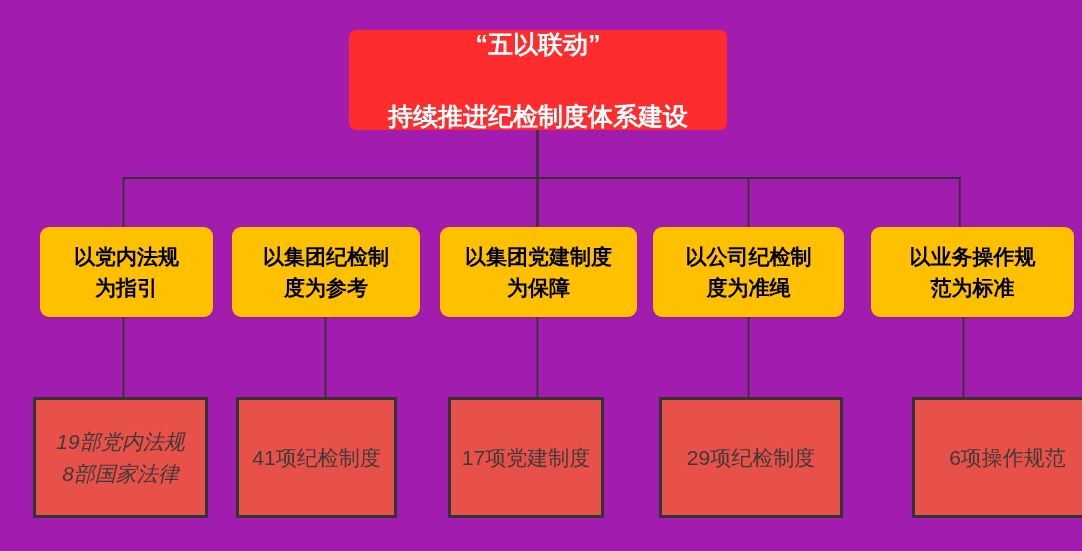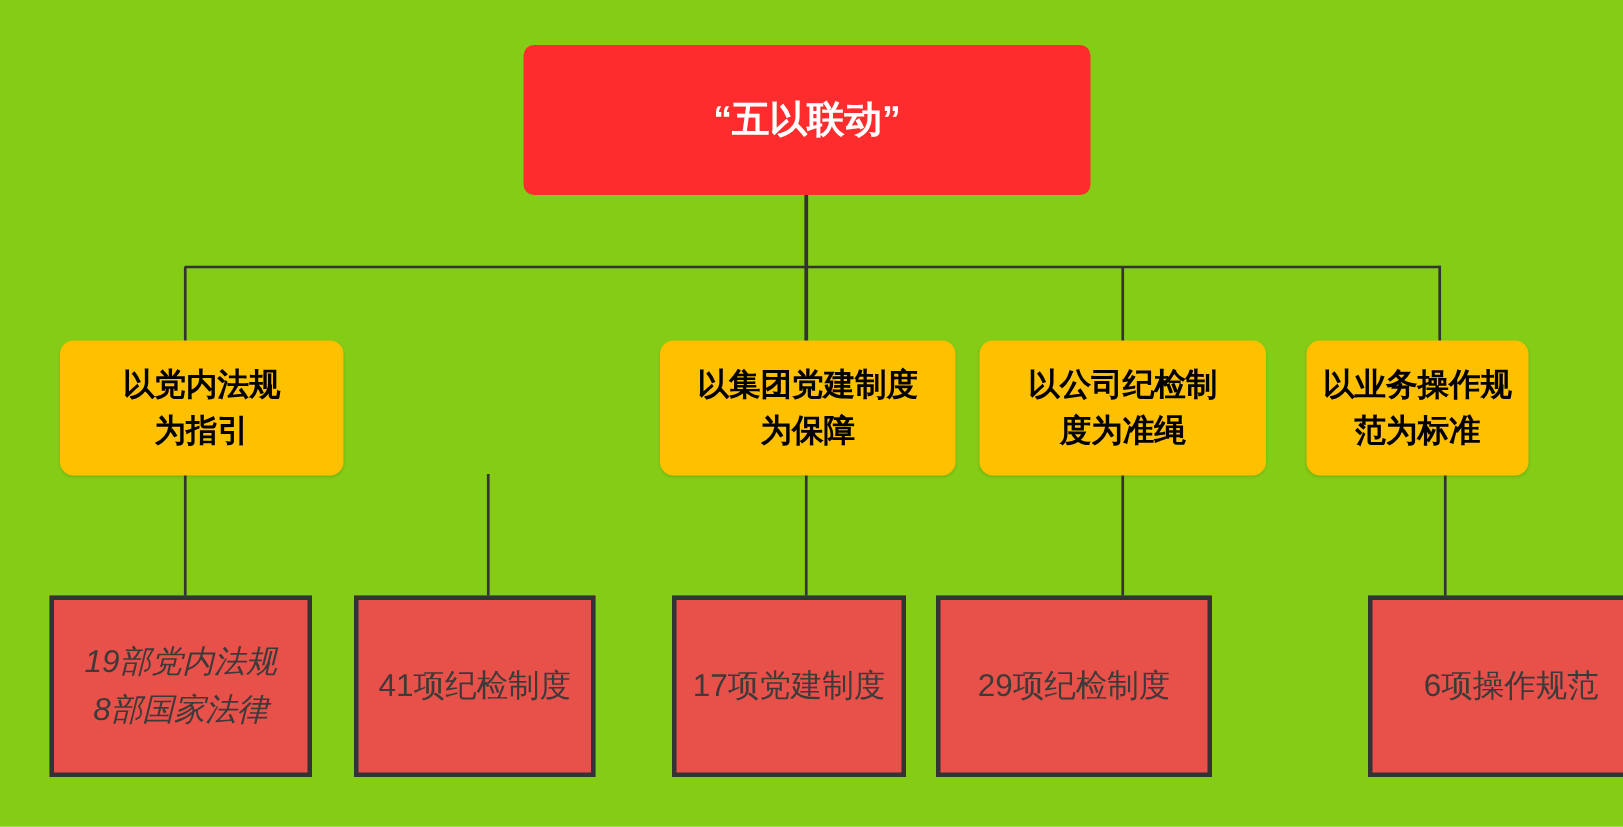--- a/index.html
+++ b/index.html
@@ -14,21 +14,21 @@
   }
   * { box-sizing: border-box; margin: 0; padding: 0; }
   body {
     background: #ffffff;
     font-family: "Liberation Sans", "DejaVu Sans", sans-serif;
   }
   .canvas {
     position: relative;
     width: 1082px;
     height: 551px;
-    background: #84cc16;
+    background: #a21caf;
     overflow: hidden;
   }
   .connector-layer {
     position: absolute;
     left: 0; top: 0;
     width: 1082px; height: 551px;
     z-index: 0;
   }
   .connector-layer line, .connector-layer polyline {
     stroke: var(--connector);
@@ -67,29 +67,29 @@
   .result-box {
     top: 397px;
     height: 121px;
     background: var(--result_bg);
     color: var(--result_text);
     border: 3px solid var(--result_border);
     font-size: 21px;
     font-weight: normal;
     line-height: 1.5;
   }
-  .b1 { left: 40px;  width: 189px; }
+  .b1 { left: 40px;  width: 173px; }
   .b2 { left: 232px; width: 188px; }
   .b3 { left: 440px; width: 197px; }
   .b4 { left: 653px; width: 191px; }
-  .b5 { left: 871px; width: 148px; }
+  .b5 { left: 871px; width: 203px; }
   .r1 { left: 33px;  width: 175px; font-style: italic; }
   .r2 { left: 236px; width: 161px; }
   .r3 { left: 448px; width: 156px; }
-  .r4 { left: 624px; width: 184px; }
+  .r4 { left: 659px; width: 184px; }
   .r5 { left: 912px; width: 191px; }
 </style>
 </head>
 <body>
 
 <div class="canvas">
 
   <svg class="connector-layer" viewBox="0 0 1082 551" xmlns="http://www.w3.org/2000/svg">
 
     <line x1="537.5" y1="128" x2="537.5" y2="228" stroke-width="2.5"></line>
@@ -103,25 +103,28 @@
     <line x1="123.5" y1="316" x2="123.5" y2="398" stroke-width="1.8"></line>
     <line x1="325.5" y1="316" x2="325.5" y2="398" stroke-width="1.8"></line>
     <line x1="537.5" y1="316" x2="537.5" y2="398" stroke-width="1.8"></line>
     <line x1="748.5" y1="316" x2="748.5" y2="398" stroke-width="1.8"></line>
     <line x1="963.5" y1="316" x2="963.5" y2="398" stroke-width="1.8"></line>
   </svg>
 
   <div class="box root-box">
     <div>
       <div>“五以联动”</div>
+      <div>持续推进纪检制度体系建设</div>
     </div>
   </div>
 
   <div class="box branch-box b1">以党内法规
 为指引</div>
+  <div class="box branch-box b2">以集团纪检制
+度为参考</div>
   <div class="box branch-box b3">以集团党建制度
 为保障</div>
   <div class="box branch-box b4">以公司纪检制
 度为准绳</div>
   <div class="box branch-box b5">以业务操作规
 范为标准</div>
 
   <div class="box result-box r1">19部党内法规
 8部国家法律</div>
   <div class="box result-box r2">41项纪检制度</div>

